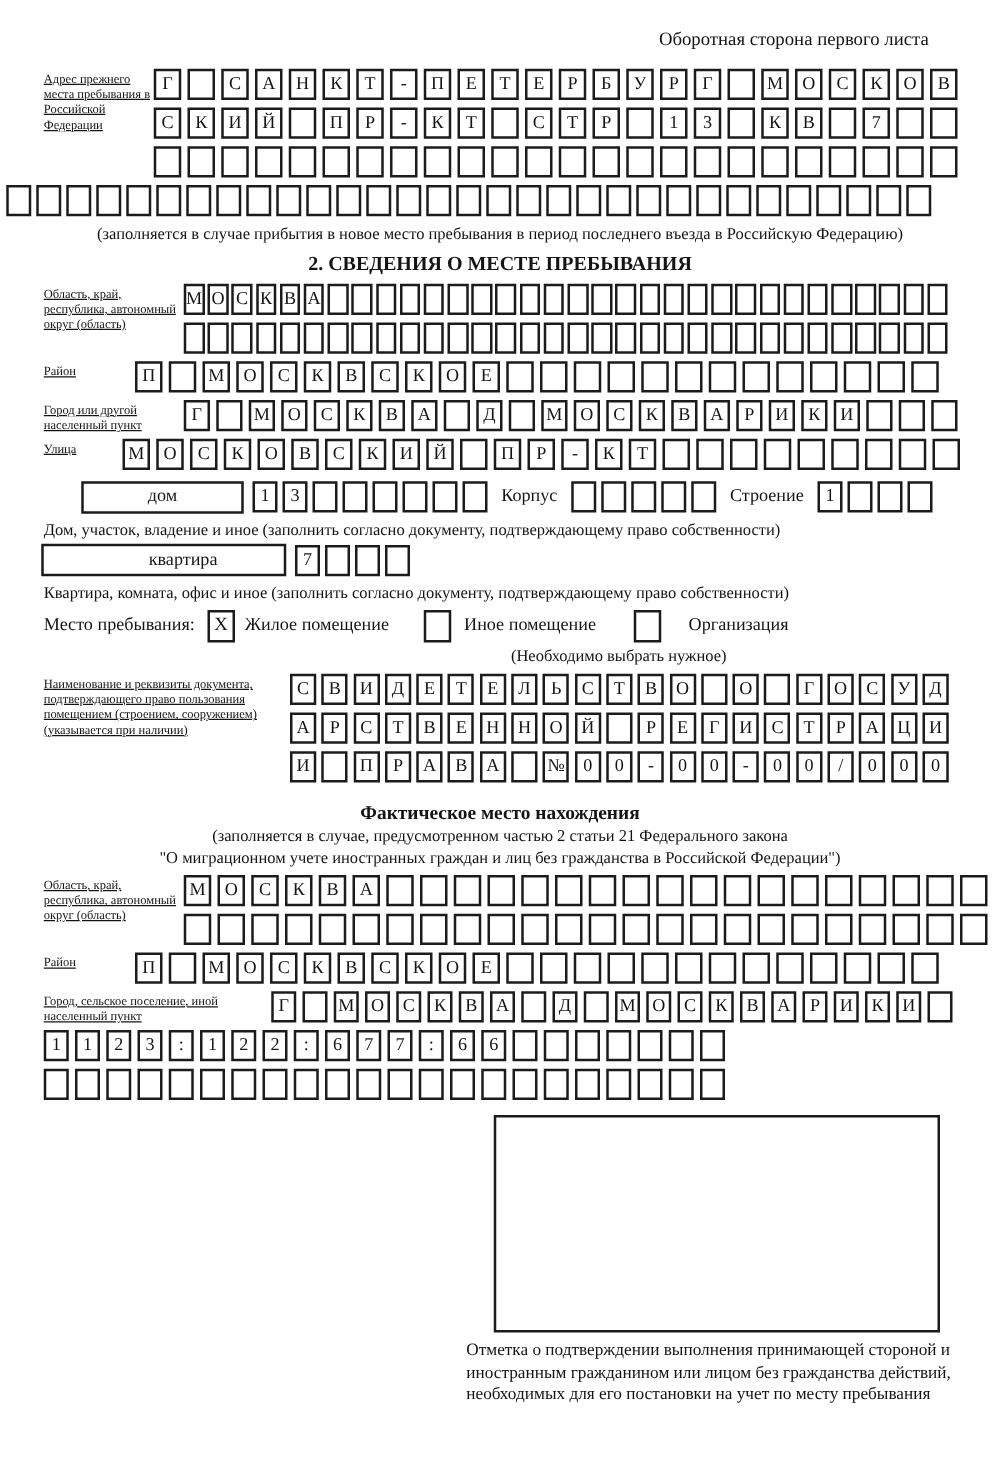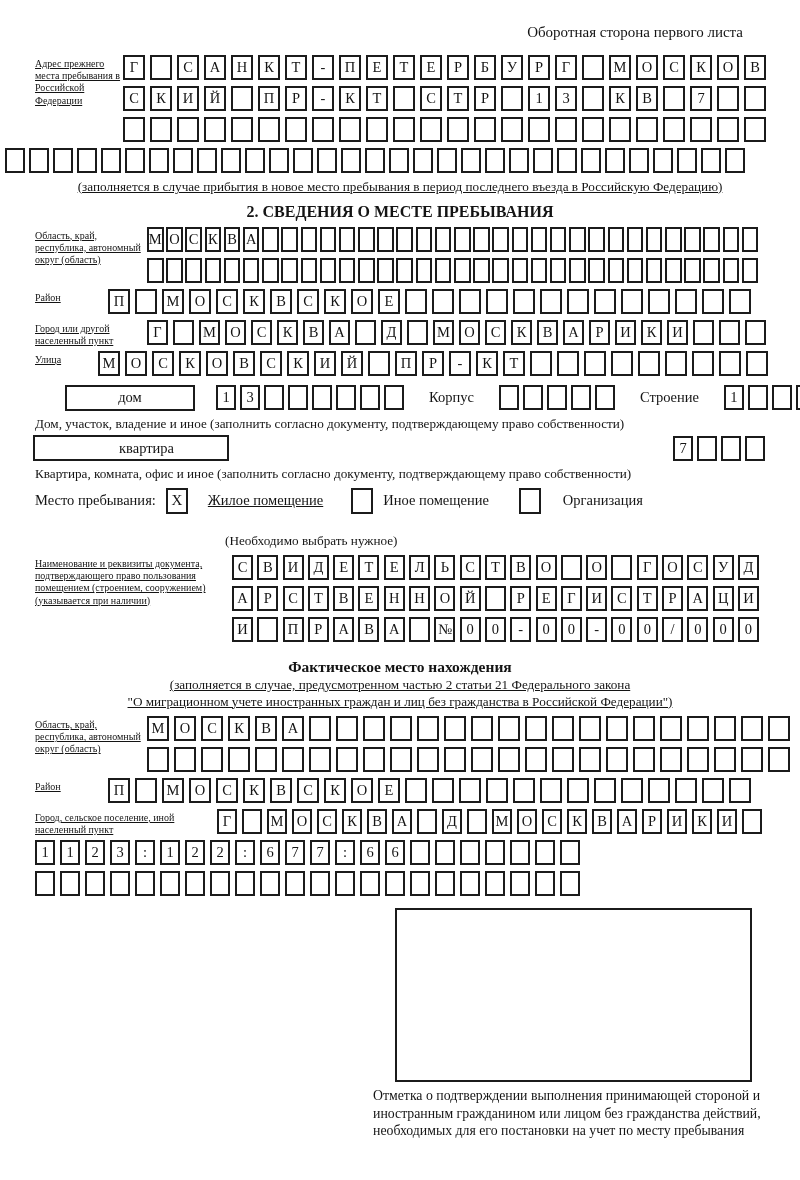--- a/index.html
+++ b/index.html
@@ -16,26 +16,26 @@
   .cw24{--cw:22px;--gp:5px;}
   .cw31{--cw:20px;--gp:4px;margin-left:-30px;}
   .c32{--cw:16.5px;--gp:2.7px;}
   .c24b{--cw:22px;--gp:5px;}
   .c24g{--cw:21px;--gp:5px;}
   .c25{--cw:22px;--gp:5px;}
   .c21{--cw:21px;--gp:4.3px;}
   .c22{--cw:20px;--gp:5px;}
   .cmini{--cw:20px;--gp:4px;margin-bottom:0;}
   .caption{font-size:13.2px;line-height:1.25;}
-  .center{text-align:center;text-decoration:underline;}
+  .center{text-align:center;}
   .sec-title{font-weight:bold;font-size:16px;text-align:center;margin:7px 0 6px 0;}
   .sub-title{font-weight:bold;font-size:15.5px;text-align:center;margin:10px 0 1px 0;}
   .fieldbox{flex:none;box-sizing:border-box;border:2px solid #1b1b1b;height:26px;display:flex;
             align-items:center;justify-content:center;font-size:14.5px;background:#fff;}
-  .domrow{display:flex;align-items:center;margin:3px 0 5px 0;gap:21px;justify-content:space-between;}
+  .domrow{display:flex;align-items:center;margin:3px 0 5px 0;gap:7px;}
   .inline-lbl{font-size:14.5px;padding:0 4px;}
   .stayrow{display:flex;align-items:center;margin-top:5px;font-size:14.5px;}
   .checkbox{flex:none;width:22px;height:26px;box-sizing:border-box;border:2px solid #1b1b1b;
             display:flex;align-items:center;justify-content:center;font-size:15px;background:#fff;}
   .stamp-box{box-sizing:border-box;border:2px solid #1b1b1b;width:357px;height:174px;margin:6px 0 5px 360px;background:#fff;}
   .stamp-caption{width:402px;margin-left:338px;text-align:left;font-size:13.8px;line-height:1.27;}
 </style>
 </head>
 <body>
 
@@ -365,27 +365,27 @@
         <span class="cell"></span>
         <span class="cell"></span>
         <span class="cell"></span>
       </div>
   </div>
   <div class="caption">Квартира, комната, офис и иное (заполнить согласно документу, подтверждающему право собственности)</div>
 
   <div class="stayrow">
     <span>Место пребывания:</span>
     <span class="checkbox" style="margin-left:10px;">X</span>
-    <span style="margin-left:20px;text-decoration:underline;">Жилое помещение</span>
+    <span style="margin-left:8px;">Жилое помещение</span>
     <span class="checkbox" style="margin-left:28px;"></span>
     <span style="margin-left:10px;">Иное помещение</span>
     <span class="checkbox" style="margin-left:30px;"></span>
     <span style="margin-left:22px;">Организация</span>
   </div>
-  <div class="caption" style="margin:19px 0 6px 190px;">(Необходимо выбрать нужное)</div>
+  <div class="caption" style="margin:3px 0 6px 190px;text-align:center;">(Необходимо выбрать нужное)</div>
 
   <div class="row">
     <div class="lbl w197">Наименование и реквизиты документа, подтверждающего право пользования помещением (строением, сооружением) (указывается при наличии)</div>
     <div class="col">
       <div class="cells c21">
           <span class="cell">С</span>
           <span class="cell">В</span>
           <span class="cell">И</span>
           <span class="cell">Д</span>
           <span class="cell">Е</span>

